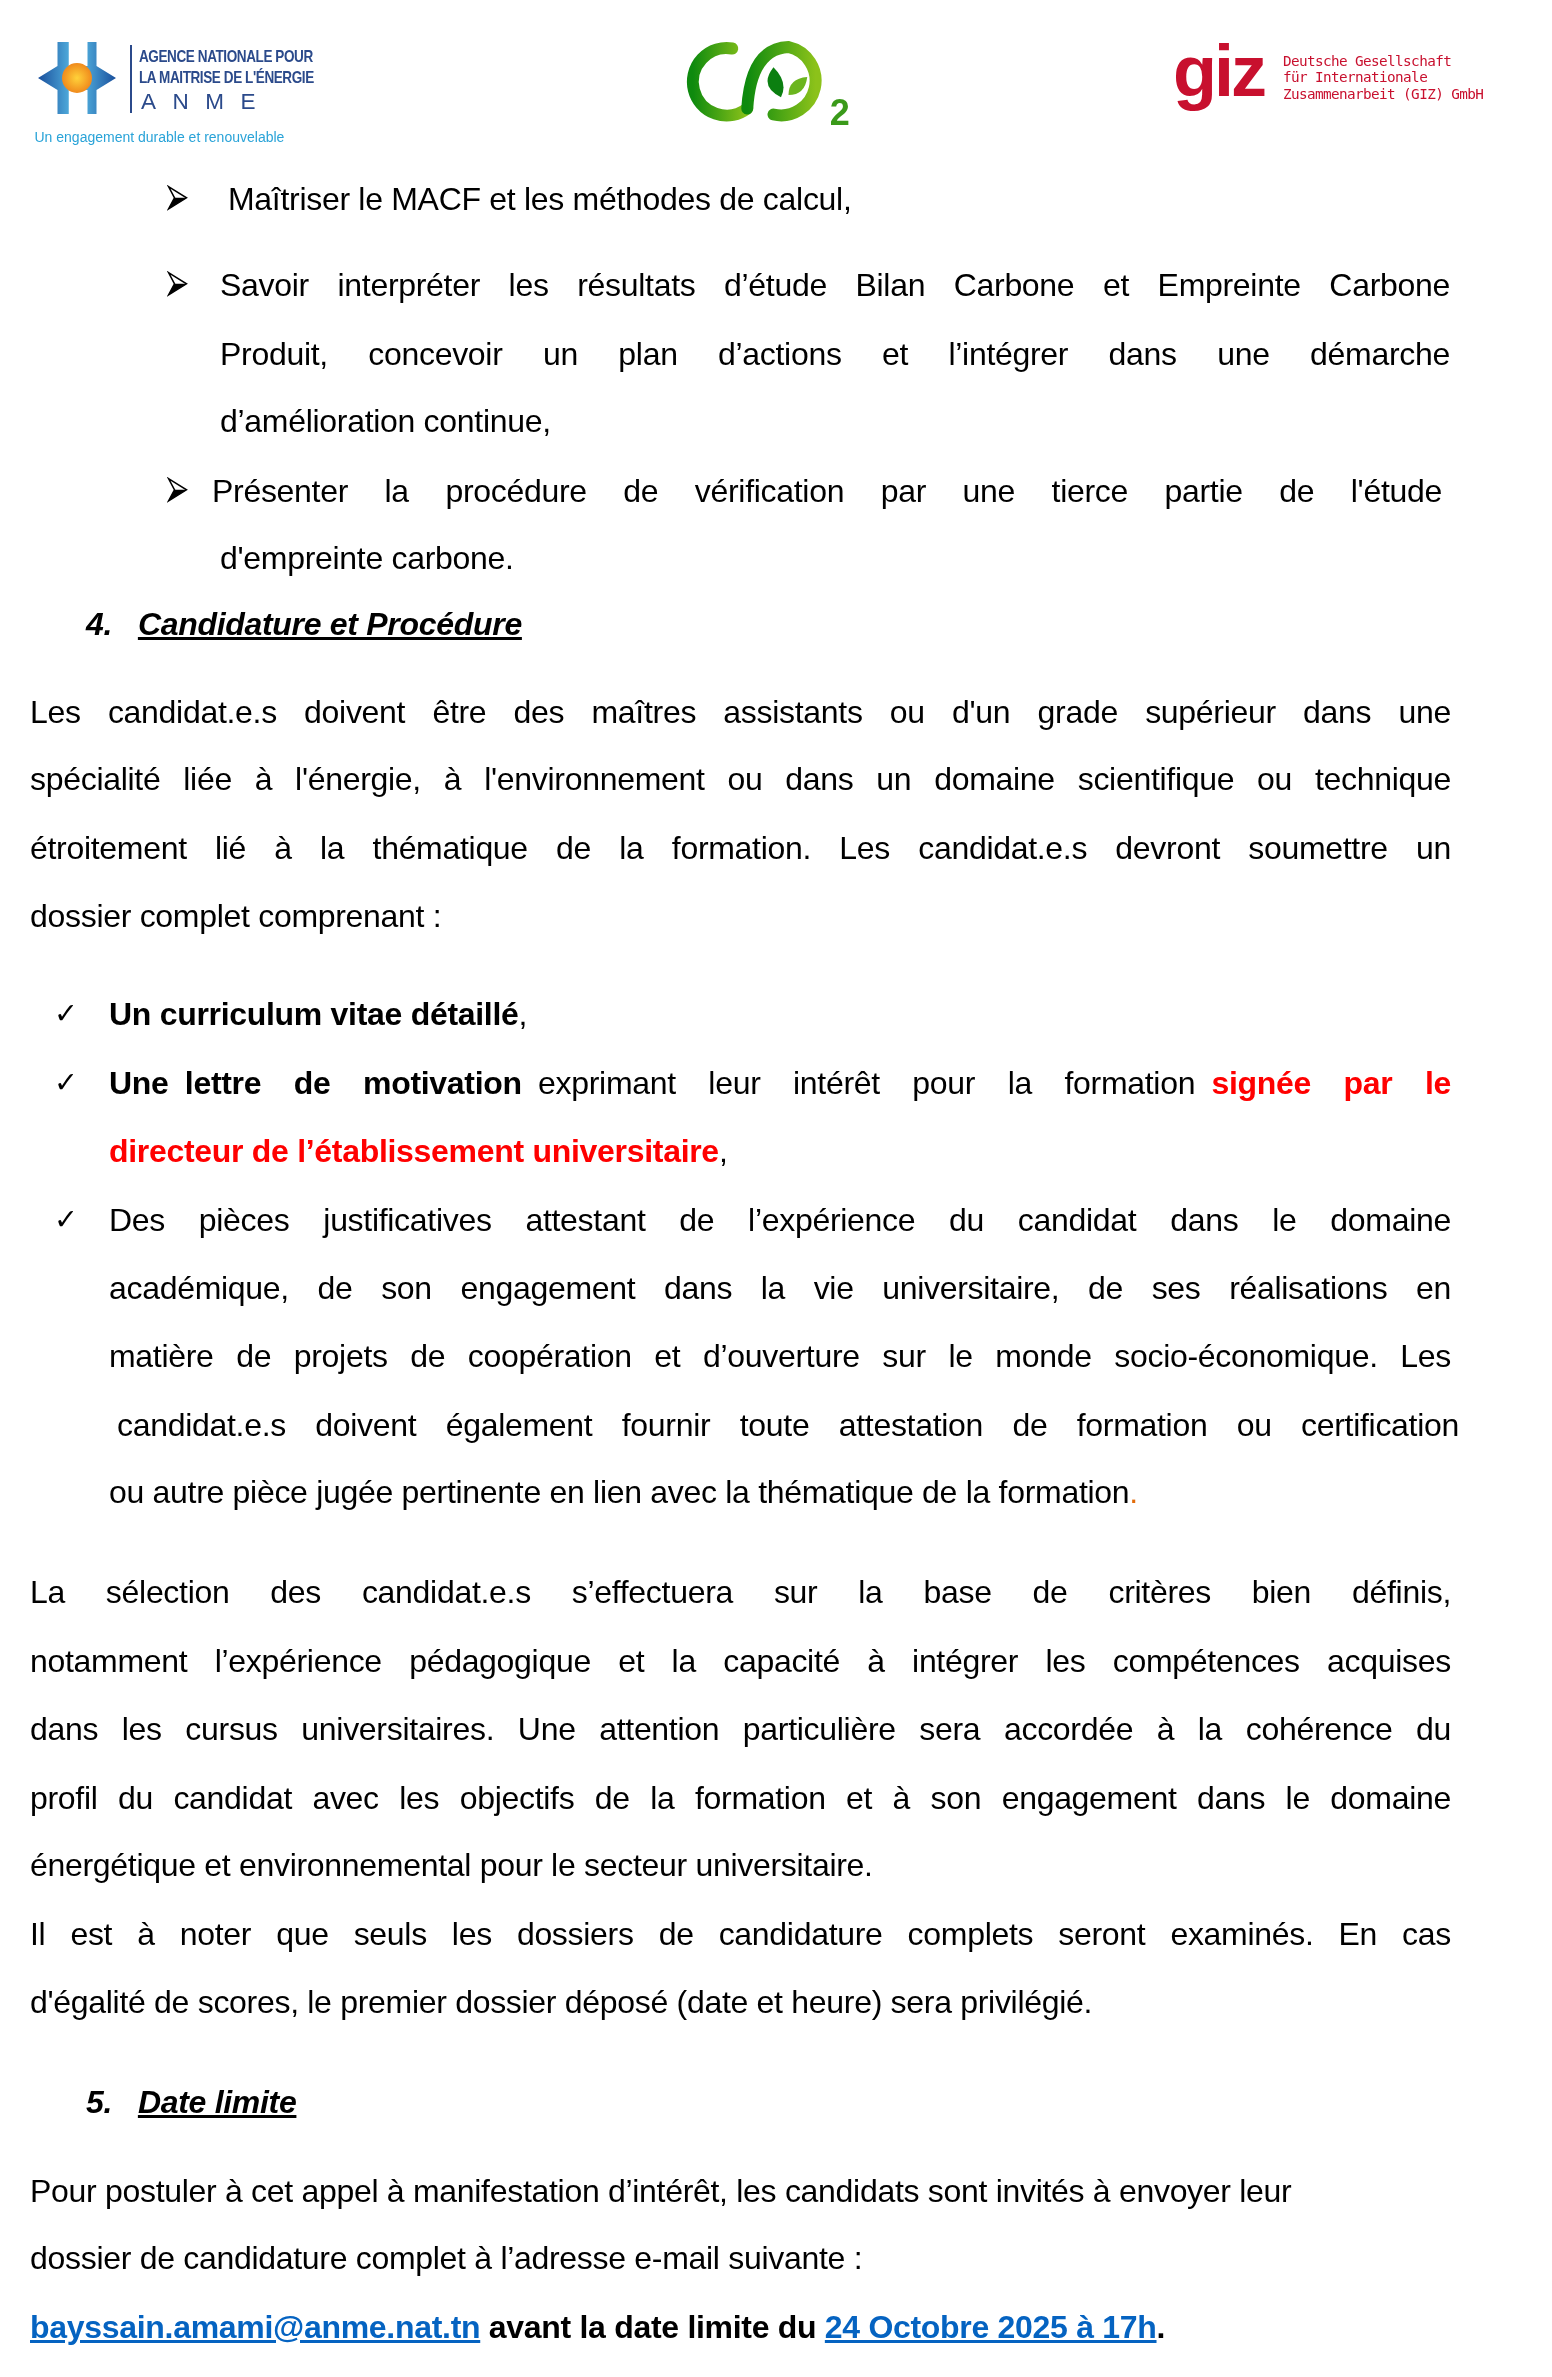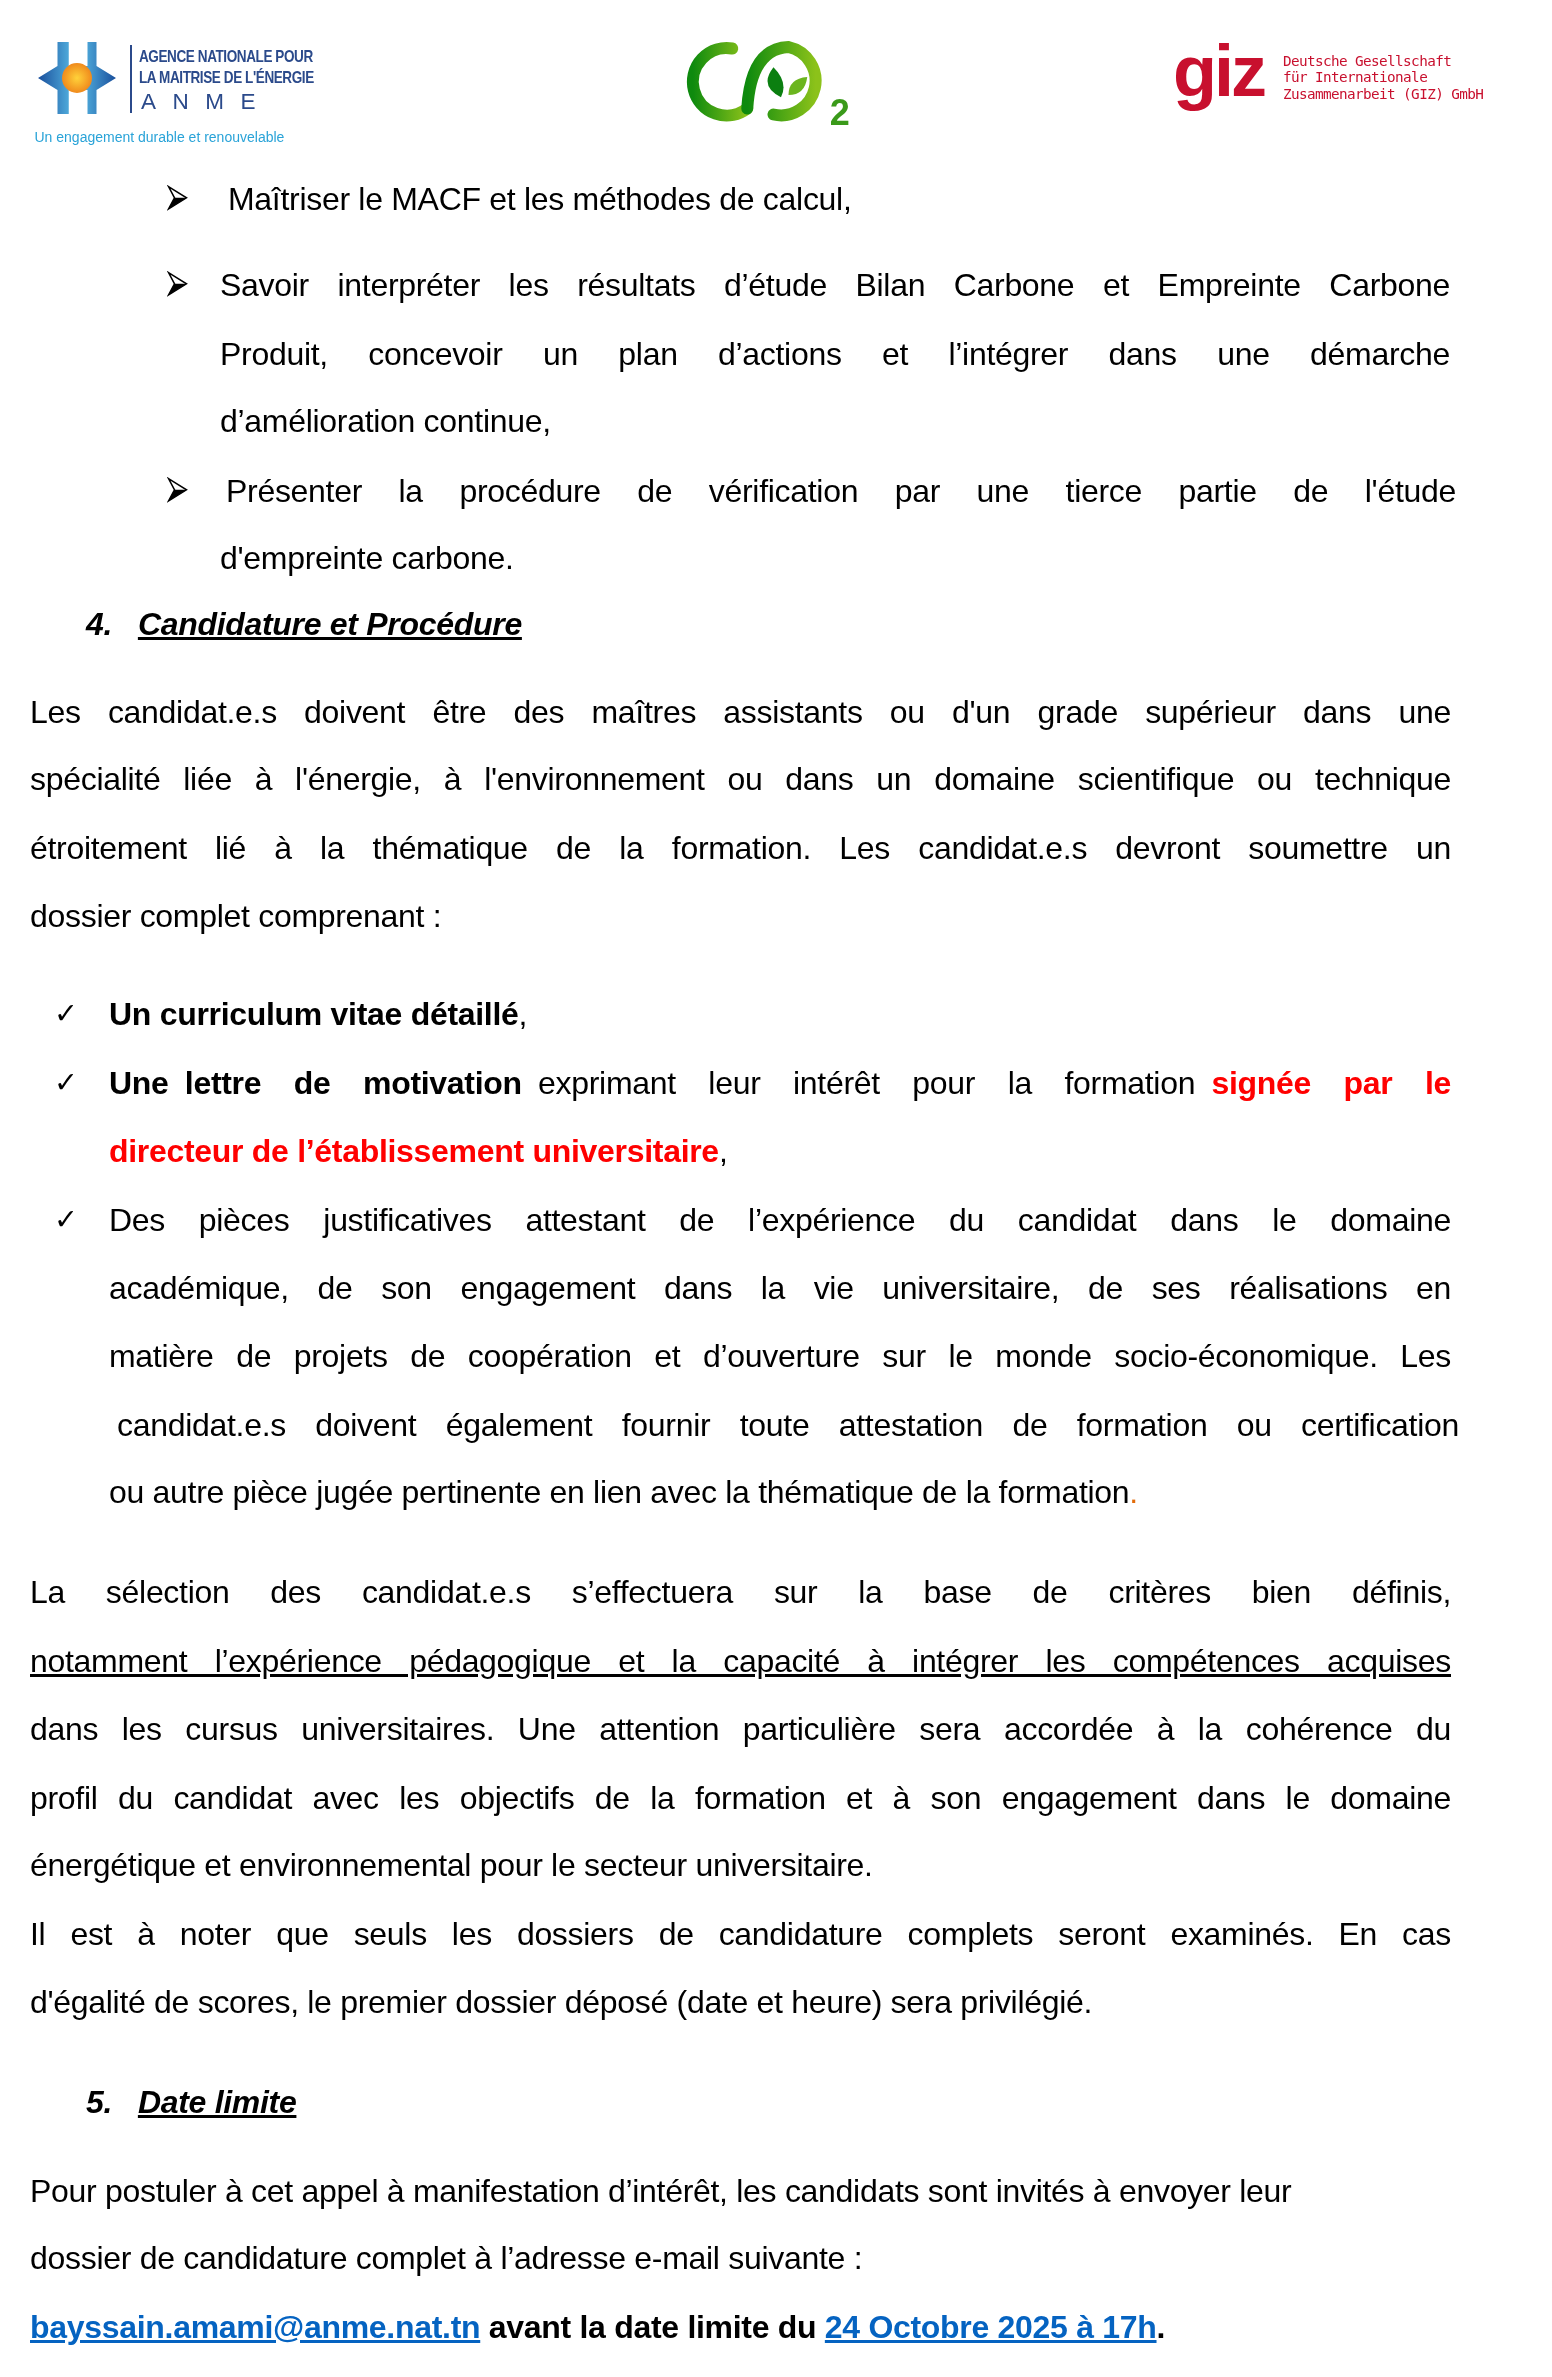--- a/index.html
+++ b/index.html
@@ -85,21 +85,21 @@
     <path d="M2 32 L10 17 L26 17 Z" fill="#000"></path>
   </svg>
 <div class="abs txt just" style="left:220px; top:268px; width:1230px;">Savoir interpréter les résultats d’étude Bilan Carbone et Empreinte Carbone</div>
 <div class="abs txt just" style="left:220px; top:337px; width:1230px;">Produit, concevoir un plan d’actions et l’intégrer dans une démarche</div>
 <div class="abs txt" style="left:220px; top:404px;">d’amélioration continue,</div>
 
 <svg class="bullet-arrow" style="left:167px; top:477px;" viewBox="0 0 28 34">
     <path d="M2 2 L26 17 L2 32 L10 17 Z" fill="#fff" stroke="#000" stroke-width="2"></path>
     <path d="M2 32 L10 17 L26 17 Z" fill="#000"></path>
   </svg>
-<div class="abs txt just" style="left:226px; top:474px; width:1230px;">Présenter la procédure de vérification par une tierce partie de l'étude</div>
+<div class="abs txt just" style="left:212px; top:474px; width:1230px;">Présenter la procédure de vérification par une tierce partie de l'étude</div>
 <div class="abs txt" style="left:220px; top:541px;">d'empreinte carbone.</div>
 
 <div class="abs heading txt" style="left:86px; top:607px;">
   <span>4.</span>&nbsp;&nbsp;&nbsp;<span class="ul">Candidature et Procédure</span>
 </div>
 
 <div class="abs txt just" style="left:30px; top:695px; width:1421px;">Les candidat.e.s doivent être des maîtres assistants ou d'un grade supérieur dans une</div>
 <div class="abs txt just" style="left:30px; top:762px; width:1421px;">spécialité liée à l'énergie, à l'environnement ou dans un domaine scientifique ou technique</div>
 <div class="abs txt just" style="left:30px; top:831px; width:1421px;">étroitement lié à la thématique de la formation. Les candidat.e.s devront soumettre un</div>
 <div class="abs txt" style="left:30px; top:899px;">dossier complet comprenant :</div>
@@ -112,21 +112,21 @@
 <div class="abs txt" style="left:109px; top:1134px;"><span class="red">directeur de l’établissement universitaire</span><span>,</span></div>
 
 <div class="check abs" style="left:54px; top:1204px;">✓</div>
 <div class="abs txt just" style="left:109px; top:1203px; width:1342px;">Des pièces justificatives attestant de l’expérience du candidat dans le domaine</div>
 <div class="abs txt just" style="left:109px; top:1271px; width:1342px;">académique, de son engagement dans la vie universitaire, de ses réalisations en</div>
 <div class="abs txt just" style="left:109px; top:1339px; width:1342px;">matière de projets de coopération et d’ouverture sur le monde socio-économique. Les</div>
 <div class="abs txt just" style="left:117px; top:1408px; width:1342px;">candidat.e.s doivent également fournir toute attestation de formation ou certification</div>
 <div class="abs txt" style="left:109px; top:1475px;"><span>ou autre pièce jugée pertinente en lien avec la thématique de la formation</span><span class="orange">.</span></div>
 
 <div class="abs txt just" style="left:30px; top:1575px; width:1421px;">La sélection des candidat.e.s s’effectuera sur la base de critères bien définis,</div>
-<div class="abs txt just" style="left:30px; top:1644px; width:1421px;text-decoration:underline;">notamment l’expérience pédagogique et la capacité à intégrer les compétences acquises</div>
+<div class="abs txt just" style="left:30px; top:1644px; width:1421px;">notamment l’expérience pédagogique et la capacité à intégrer les compétences acquises</div>
 <div class="abs txt just" style="left:30px; top:1712px; width:1421px;">dans les cursus universitaires. Une attention particulière sera accordée à la cohérence du</div>
 <div class="abs txt just" style="left:30px; top:1781px; width:1421px;">profil du candidat avec les objectifs de la formation et à son engagement dans le domaine</div>
 <div class="abs txt" style="left:30px; top:1848px;">énergétique et environnemental pour le secteur universitaire.</div>
 
 <div class="abs txt just" style="left:30px; top:1917px; width:1421px;">Il est à noter que seuls les dossiers de candidature complets seront examinés. En cas</div>
 <div class="abs txt" style="left:30px; top:1985px;">d'égalité de scores, le premier dossier déposé (date et heure) sera privilégié.</div>
 
 <div class="abs heading txt" style="left:86px; top:2085px;">
   <span>5.</span>&nbsp;&nbsp;&nbsp;<span class="ul">Date limite</span>
 </div>

